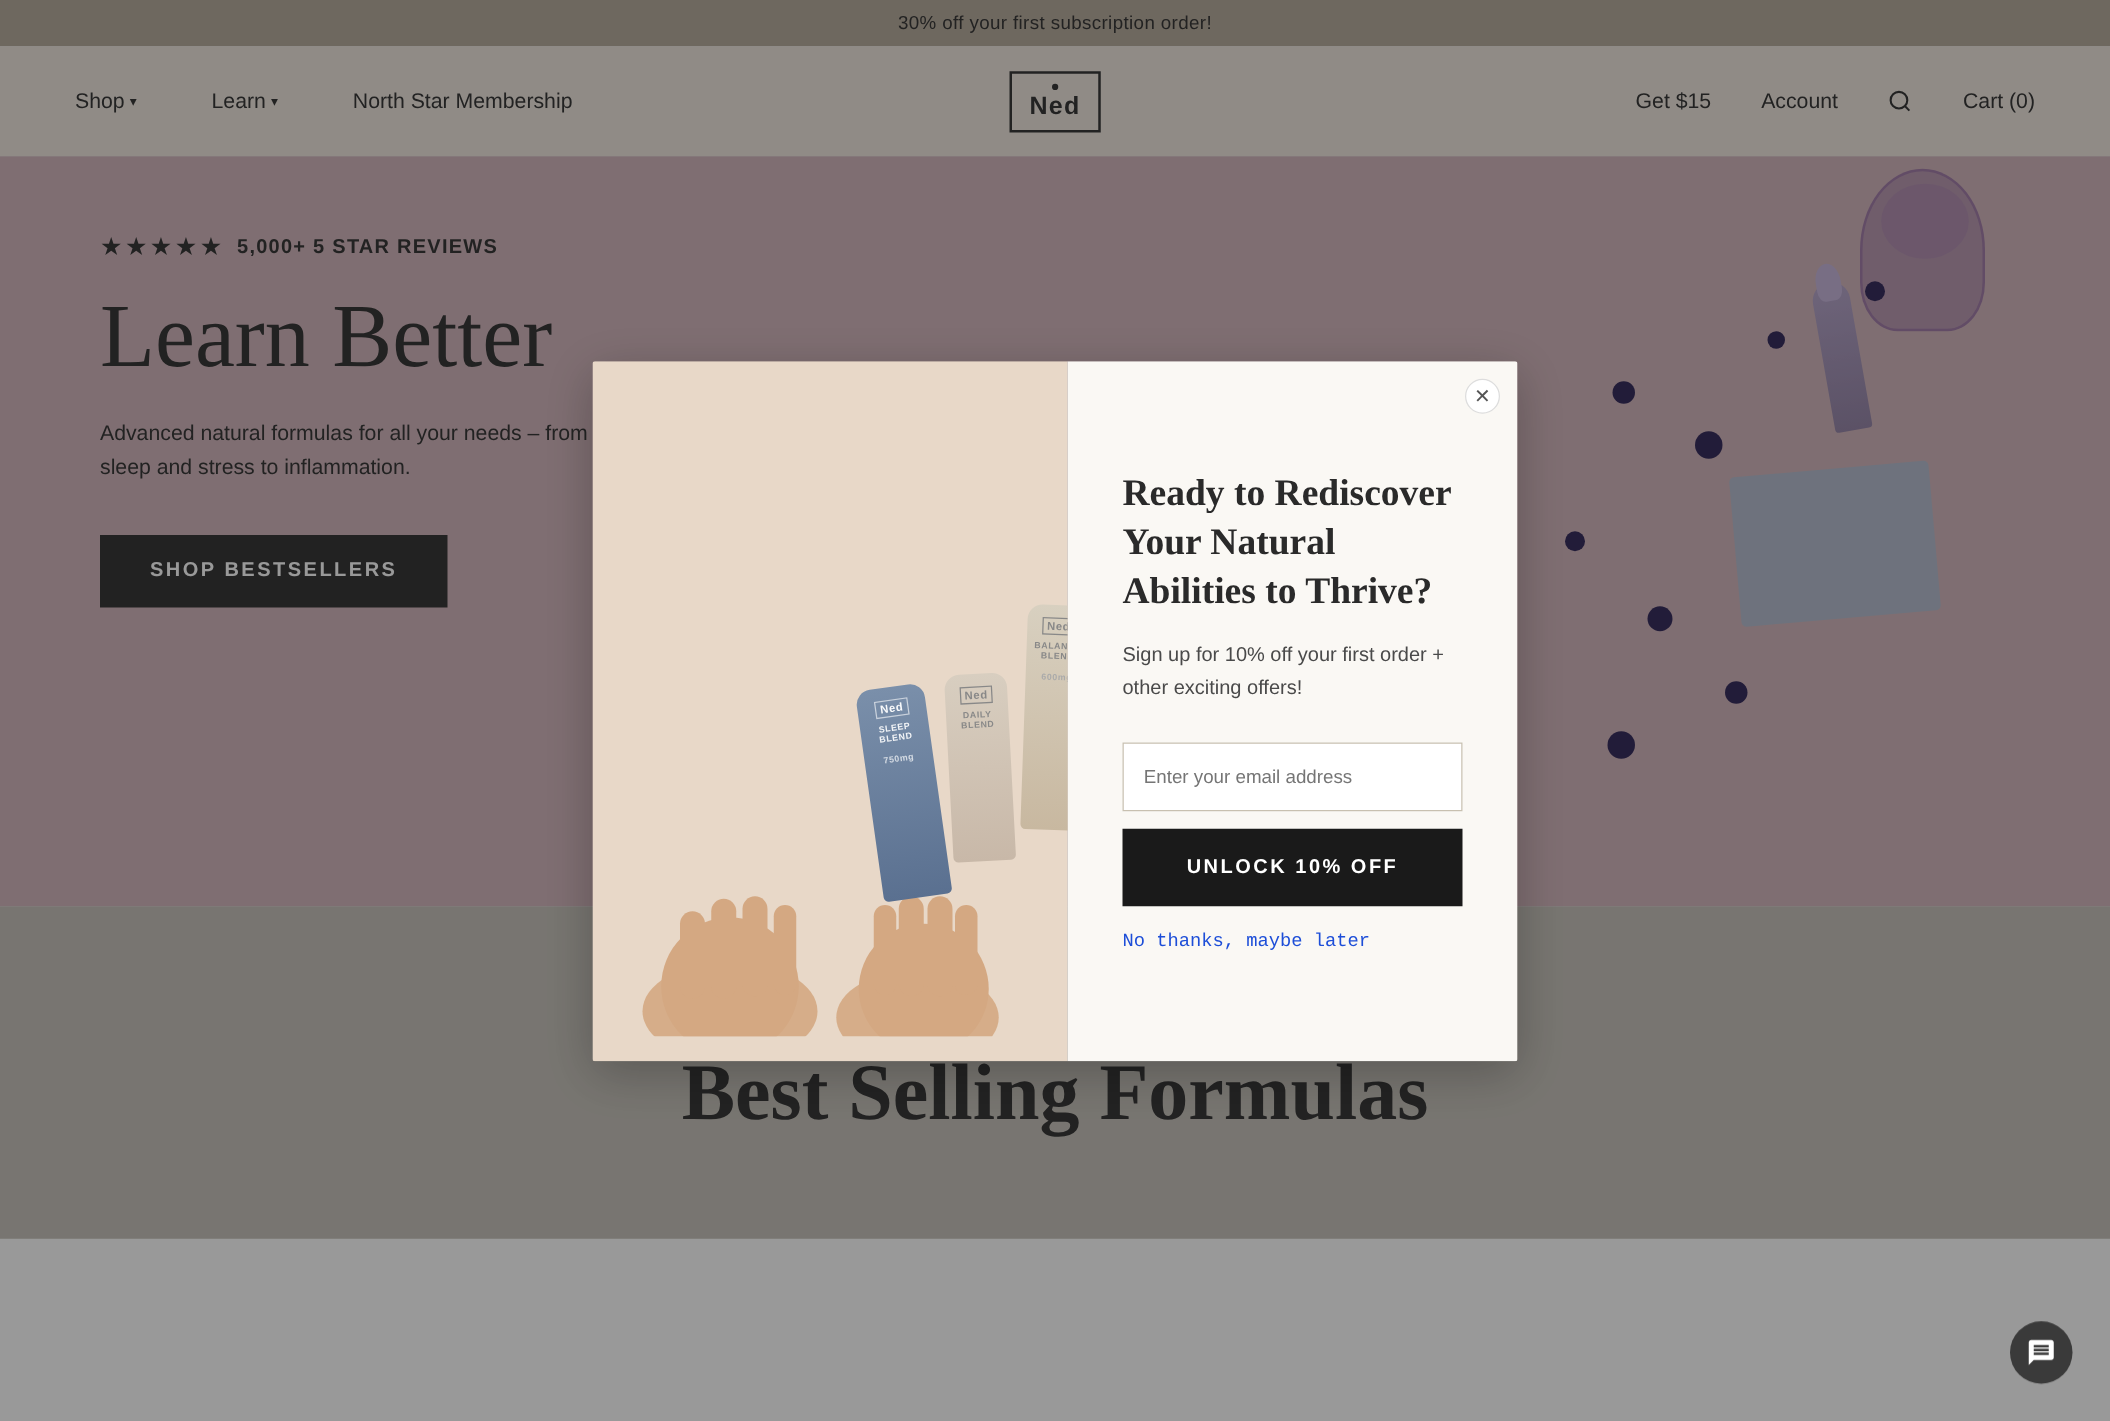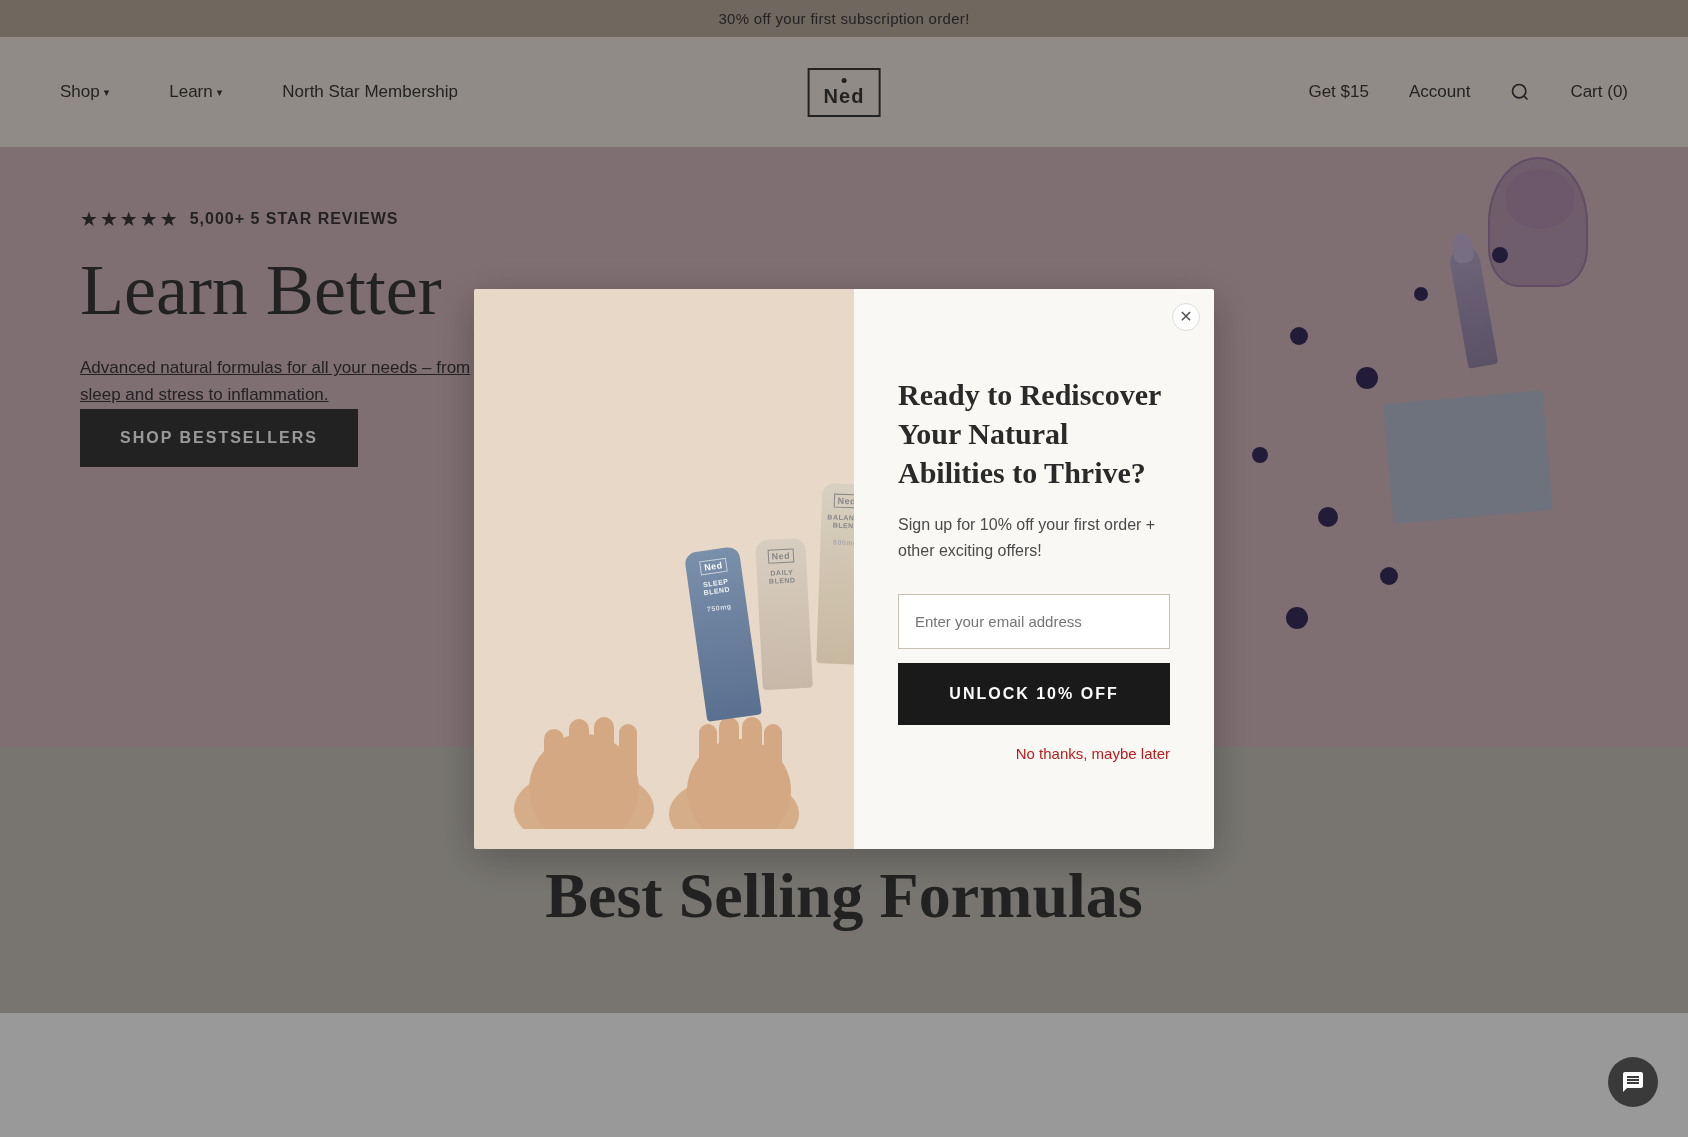--- a/index.html
+++ b/index.html
@@ -16,21 +16,21 @@
       letter-spacing: 0.02em;
     }
 
     
     .header {
       background: #f0e8e0;
       display: flex;
       align-items: center;
       justify-content: space-between;
       padding: 0 60px;
-      height: 110px;
+      height: 88px;
       position: relative;
     }
     .header-left {
       display: flex;
       align-items: center;
       gap: 60px;
     }
     .nav-item {
       font-family: Arial, sans-serif;
       font-size: 17px;
@@ -107,21 +107,21 @@
       line-height: 1.1;
       margin-bottom: 24px;
       max-width: 600px;
     }
     .hero-desc {
       font-family: Arial, sans-serif;
       font-size: 17px;
       color: #3a3a3a;
       max-width: 420px;
       line-height: 1.6;
-      text-decoration: underline;
+      margin-bottom: 40px;
     }
     .shop-btn {
       background: #3a3a3a;
       color: #fff;
       font-family: Arial, sans-serif;
       font-size: 16px;
       font-weight: bold;
       letter-spacing: 2px;
       padding: 20px 40px;
       border: none;
@@ -351,24 +351,24 @@
       font-weight: bold;
       letter-spacing: 2px;
       padding: 22px;
       border: none;
       cursor: pointer;
       text-align: center;
       margin-bottom: 20px;
     }
 
     .no-thanks {
-      text-align: right;
-      font-family: Liberation Sans, sans-serif;
+      text-align: left;
+      font-family: Liberation Mono, monospace;
       font-size: 15px;
-      color: #b91c1c;
+      color: #1d4ed8;
       cursor: pointer;
     }
 
     
     .modal-close {
       position: absolute;
       top: 14px;
       right: 14px;
       width: 28px;
       height: 28px;

